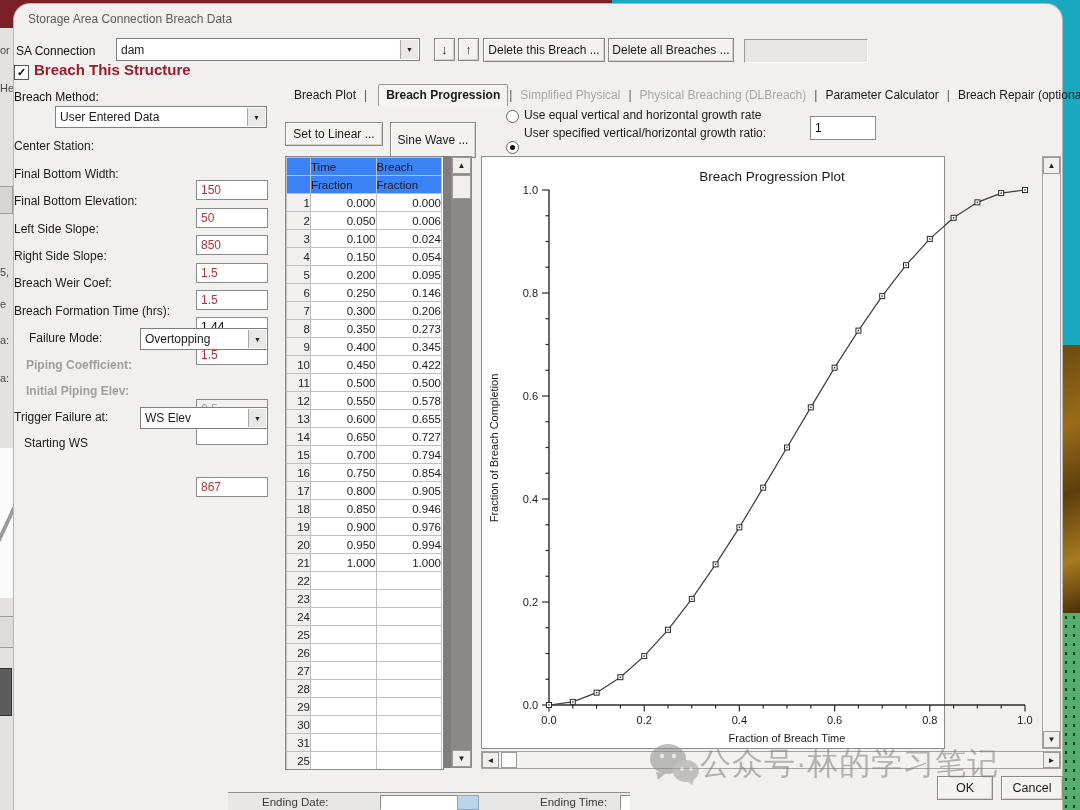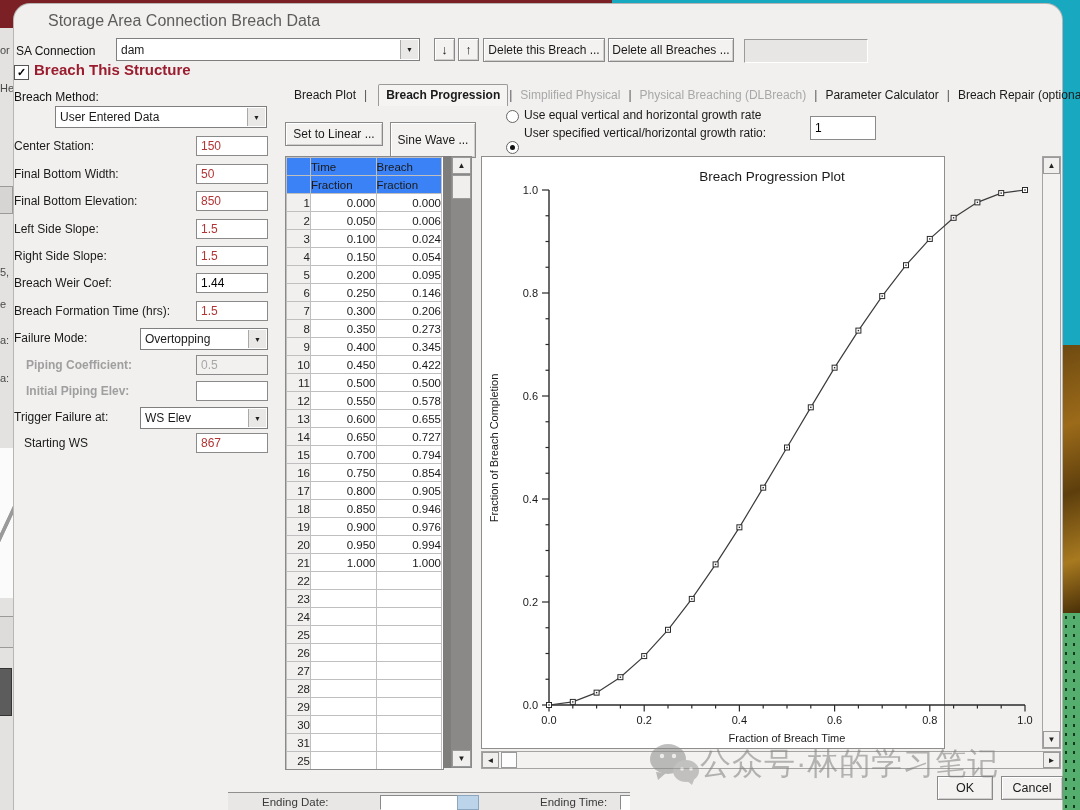--- a/index.html
+++ b/index.html
@@ -22,21 +22,21 @@
   .frag-white{left:0;top:420px;width:14px;height:150px;background:#fbfbfb;
       background-image:linear-gradient(115deg,transparent 47%,#9a9a9a 48%,#9a9a9a 52%,transparent 53%);}
   .frag-box2{left:0;top:588px;width:13px;height:30px;background:#dddcda;border:1px solid #9a9a9a;border-left:none;}
   .frag-dark{left:0;top:640px;width:11px;height:46px;background:#5c5c5c;border:1px solid #333;border-left:none;}
   .bg-bottom-orange{left:809px;top:800px;width:253px;height:10px;
       background:linear-gradient(90deg,#3d2a06,#8a5a10 40%,#b0791c 70%,#2e2004);}
 
   
   .dialog{left:14px;top:4px;width:1048px;height:806px;background:#f1f0ee;
           border-radius:16px 16px 0 0;box-shadow:0 0 0 1px #b7b6b4;}
-  .win-title{left:48px;top:12px;font-size:16px;color:#5c5c5c;}
+  .win-title{left:28px;top:12px;font-size:12px;color:#5c5c5c;}
 
   
   .lbl{font-size:12px;color:#111;}
   .combo{background:#fff;border:1px solid #7f7f7f;font-size:12px;display:flex;align-items:center;
          padding-left:4px;box-sizing:border-box;}
   .combo .arrow-btn{position:absolute;right:1px;top:1px;bottom:1px;width:17px;background:#e9e8e6;
          border-left:1px solid #a9a9a9;display:flex;align-items:center;justify-content:center;
          font-size:7px;color:#222;}
   .btn{background:#f3f2f0;border:1px solid #8a8a8a;font-size:12px;display:flex;align-items:center;
        justify-content:center;box-sizing:border-box;box-shadow:inset 1px 1px 0 #ffffff, inset -1px -1px 0 #cfcecc;}
@@ -46,21 +46,21 @@
   
   .checkbox{width:13px;height:13px;background:#fff;border:1px solid #555;font-size:11px;line-height:12px;
             text-align:center;color:#000;font-weight:bold;}
   .breach-head{font-size:15px;font-weight:bold;color:#9b1c2e;}
 
   
   .field-label{position:absolute;left:14px;font-size:12px;}
   .field-label.indent{left:26px;}
   .field-label.disabled{color:#9f9f9f;font-weight:bold;}
   .tbox{position:absolute;left:196px;width:72px;height:20px;background:#fff;border:1px solid #8a8a8a;
-        font-size:12px;padding:0 2px 0 4px;box-sizing:border-box;font-family:"Liberation Sans",sans-serif;}
+        font-size:12px;padding:0 2px 0 4px;box-sizing:border-box;font-family:"Liberation Sans",sans-serif;margin-top:44px;}
   .tbox.red{color:#b23535;}
   .tbox.disabled{background:#f2f1ef;color:#a7a7a7;}
   .ddown{position:absolute;left:140px;width:128px;height:22px;}
 
   
   .tabs{left:287px;top:84px;height:22px;display:flex;align-items:flex-end;font-size:12px;}
   .tab{padding:3px 7px 4px 7px;white-space:nowrap;}
   .tab.active{font-weight:bold;border:1px solid #9a9a9a;border-bottom:none;background:#f5f4f2;border-radius:2px 2px 0 0;margin-left:10px;}
   .tab.disabled{color:#a8a8a8;}
   .tab-sep{color:#555;padding:3px 1px 4px 1px;}
@@ -167,21 +167,21 @@
 
   <div class="field-label" style="top:249px;">Right Side Slope:</div>
   <input class="tbox red" style="top: 246px;" value="1.5">
 
   <div class="field-label" style="top:276px;">Breach Weir Coef:</div>
   <input class="tbox" style="top: 273px;" value="1.44">
 
   <div class="field-label" style="top:304px;">Breach Formation Time (hrs):</div>
   <input class="tbox red" style="top: 301px;" value="1.5">
 
-  <div class="field-label" style="top:331px;">Failure Mode:</div>
+  <div class="field-label" style="top:331px;margin-left:15px;">Failure Mode:</div>
   <div class="combo ddown" style="top:328px;">
     <span>Overtopping</span>
     <span class="arrow-btn">▼</span>
   </div>
 
   <div class="field-label indent disabled" style="top:358px;">Piping Coefficient:</div>
   <input class="tbox disabled" style="top: 355px;" value="0.5">
 
   <div class="field-label indent disabled" style="top:384px;">Initial Piping Elev:</div>
   <input class="tbox" style="top: 381px;" value="">

